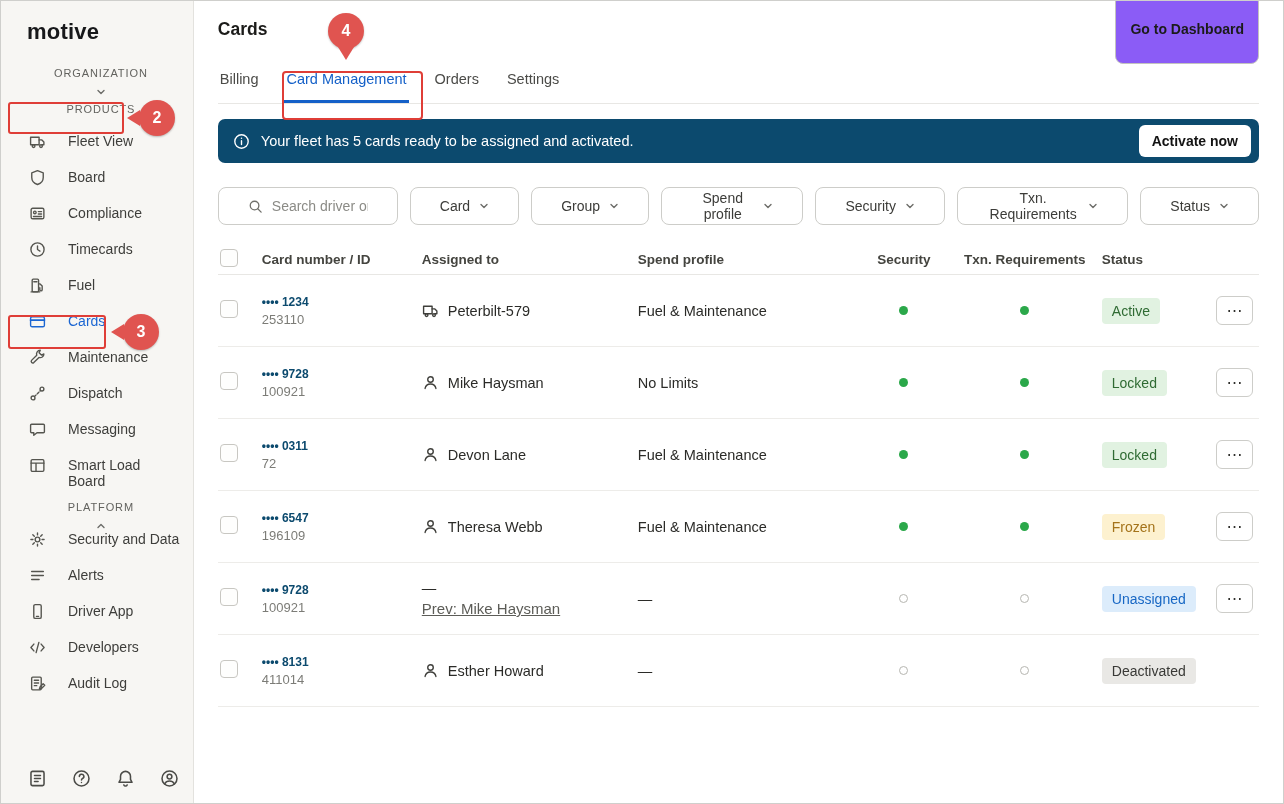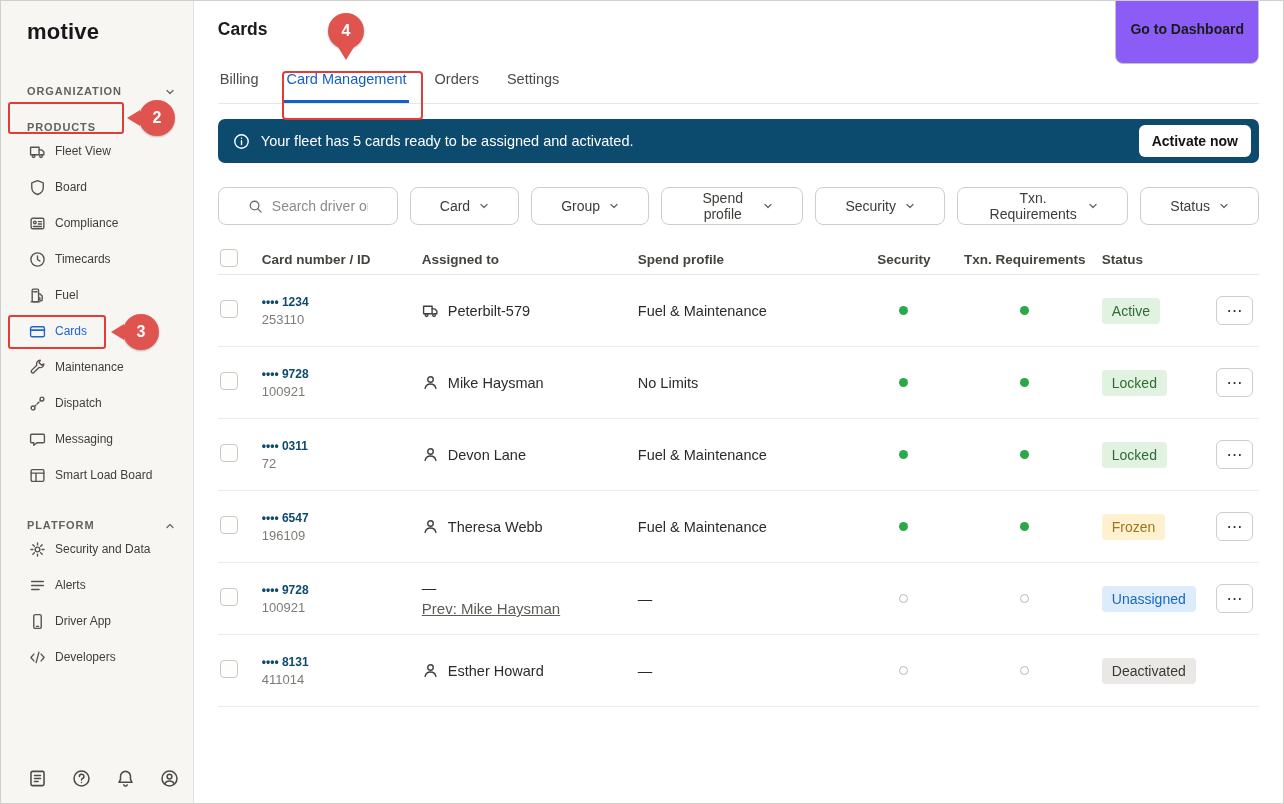--- a/index.html
+++ b/index.html
@@ -3,25 +3,25 @@
 <meta charset="utf-8">
 <style>
   * { margin:0; padding:0; box-sizing:border-box; }
   html,body { background:#e9e9e9; }
   body { font-family:"Liberation Sans","DejaVu Sans",sans-serif; }
   .app { position:relative; width:1284px; height:804px; background:#fff; display:flex; overflow:hidden; border:1px solid #cfcfcc; }
 
   
   .sidebar { width:201px; background:#f7f6f3; border-right:1px solid #e3e2de; display:flex; flex-direction:column; }
   .logo { font-size:22px; font-weight:800; color:#17181a; padding:18px 0 0 26px; height:44px; letter-spacing:.2px; }
-  .nav-header { height:30px; display:flex; align-items:flex-end; justify-content:space-between; padding:0 18px 0 26px; font-size:11px; font-weight:700; color:#62625e; letter-spacing:.9px; cursor:pointer; }
+  .nav-header { height:30px; display:flex; align-items:center; justify-content:space-between; padding:0 18px 0 26px; font-size:11px; font-weight:400; color:#62625e; letter-spacing:.9px; cursor:pointer;flex-direction:column; }
   .nav-header.org { margin-top:22px; }
   .nav-header.products { margin-top:6px; }
   .nav-header.platform { margin-top:8px; }
-  .nav-item { height:36px; display:flex; align-items:center; gap:9px; padding:0 12px 0 28px; font-size:12px; color:#3e3e3b; cursor:pointer; }
+  .nav-item { height:36px; display:flex; gap:22px; padding:0 12px 0 28px; font-size:14px; color:#3e3e3b; cursor:pointer; }
   .nav-item .icn { display:flex; color:#55554f; }
   .nav-item.active { color:#1b66d2; }
   .nav-item.active .icn { color:#1b66d2; }
   .icn svg { width:17px; height:17px; display:block; }
   .chev svg { display:block; color:#6d6d69; }
   .chev.up svg { transform:rotate(180deg); }
   .sidebar-footer { margin-top:auto; display:flex; gap:25px; padding:0 0 15px 27px; color:#4b4b47; }
   .sidebar-footer .icn svg { width:19px; height:19px; }
 
   
@@ -240,20 +240,30 @@
         <span>Driver App</span>
       </div>
       <div class="nav-item">
         <span class="icn">
             <svg viewBox="0 0 16 16" fill="none" stroke="currentColor" stroke-width="1.3" stroke-linecap="round" stroke-linejoin="round">
               <path d="M4.6 4.8L1.8 8l2.8 3.2M11.4 4.8L14.2 8l-2.8 3.2M9.3 3.2L6.7 12.8"></path>
             </svg>
           </span>
         <span>Developers</span>
       </div>
+      <div class="nav-item">
+        <span class="icn">
+            <svg viewBox="0 0 16 16" fill="none" stroke="currentColor" stroke-width="1.3" stroke-linecap="round" stroke-linejoin="round">
+              <rect x="2.5" y="2" width="9" height="12" rx="1"></rect>
+              <path d="M5 5h4M5 7.5h4M5 10h2.3"></path>
+              <path d="M9.8 13.2l.7-2.2 2.8-2.8 1.5 1.5-2.8 2.8z"></path>
+            </svg>
+          </span>
+        <span>Audit Log</span>
+      </div>
     </nav>
 
     <div class="sidebar-footer">
       <span class="icn">
           <svg viewBox="0 0 16 16" fill="none" stroke="currentColor" stroke-width="1.3" stroke-linecap="round" stroke-linejoin="round">
             <rect x="2.5" y="2" width="11" height="12" rx="1.3"></rect>
             <path d="M5.5 5.5h5M5.5 8h5M5.5 10.5h3"></path>
           </svg>
         </span>
       <span class="icn">

